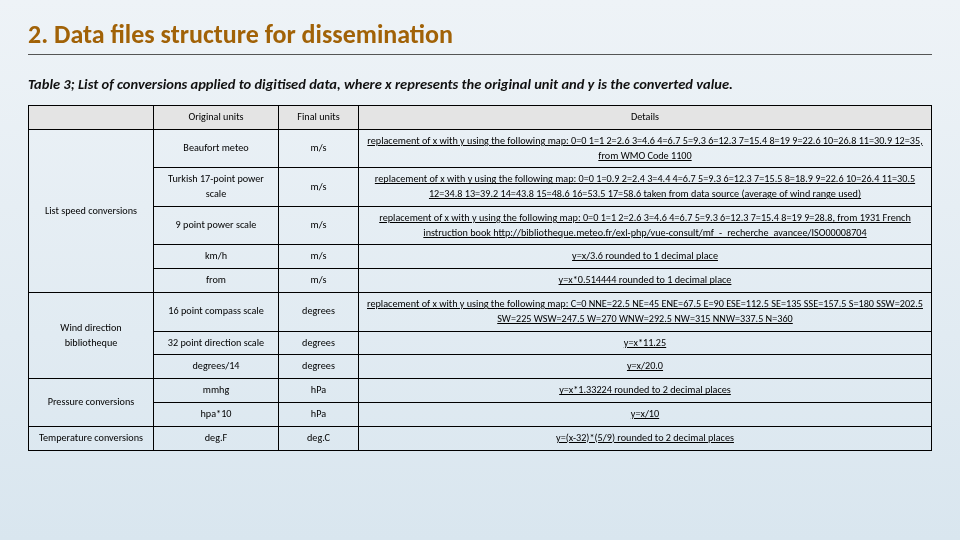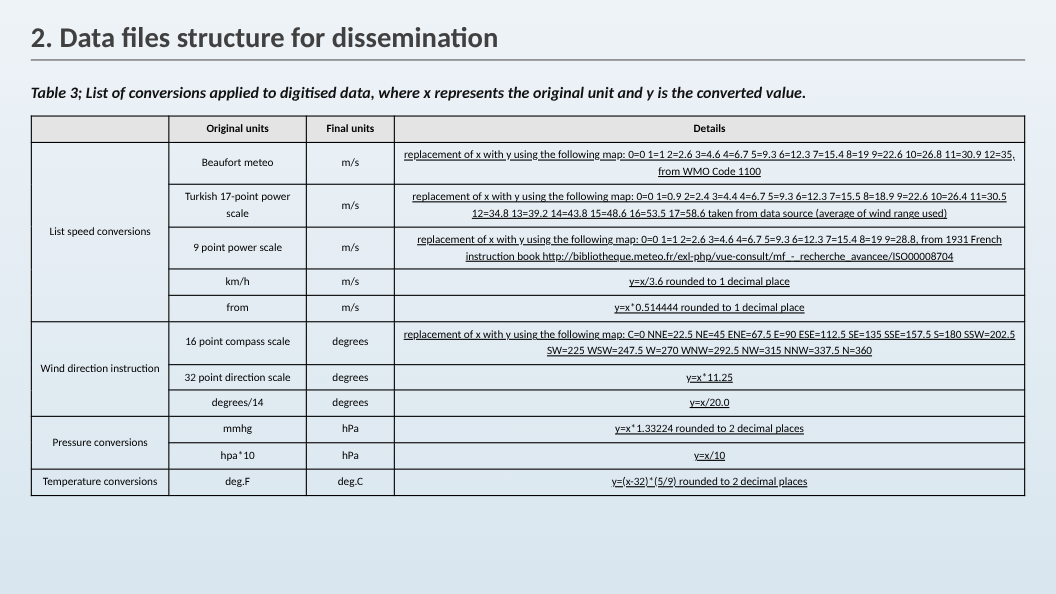--- a/index.html
+++ b/index.html
@@ -12,21 +12,21 @@
     overflow: hidden;
   }
   .slide {
     width: 960px; height: 540px;
     padding: 16px 28px 10px 28px;
   }
   .title {
     font-size: 26px;
     font-weight: 700;
     margin: 2px 0 4px 0;
-    color: #404040;
+    color: #a16207;
   }
   .rule { border-top: 1px solid #555; margin-bottom: 20px; }
   .caption {
     font-size: 14.5px;
     font-weight: 700;
     font-style: italic;
     margin: 11px 0 12px 0;
     color: #111;
   }
   table {
@@ -41,21 +41,21 @@
   th, td {
     border: 1px solid #000;
     font-size: 10.2px;
     line-height: 1.45;
     text-align: center;
     vertical-align: middle;
     padding: 4px 4px;
   }
   th {
     background: #e4e4e4;
-    font-weight: 700;
+    font-weight: 400;
   }
   td.details { padding: 4px 6px; text-decoration: underline; }
   td.cat { font-weight: 400; }
 </style>
 </head>
 <body>
 <div class="slide">
 
 <h1 class="title">2. Data files structure for dissemination</h1>
 <div class="rule"></div>
@@ -99,21 +99,21 @@
       <td>m/s</td>
       <td class="details">y=x/3.6 rounded to 1 decimal place</td>
     </tr>
     <tr>
       <td>from</td>
       <td>m/s</td>
       <td class="details">y=x*0.514444 rounded to 1 decimal place</td>
     </tr>
 
     <tr>
-      <td class="cat" rowspan="3">Wind direction instruction</td>
+      <td class="cat" rowspan="3">Wind direction bibliotheque</td>
       <td>16 point compass scale</td>
       <td>degrees</td>
       <td class="details">replacement of x with y using the following map: C=0 NNE=22.5 NE=45 ENE=67.5 E=90 ESE=112.5 SE=135 SSE=157.5 S=180 SSW=202.5 SW=225 WSW=247.5 W=270 WNW=292.5 NW=315 NNW=337.5 N=360</td>
     </tr>
     <tr>
       <td>32 point direction scale</td>
       <td>degrees</td>
       <td class="details">y=x*11.25</td>
     </tr>
     <tr>

